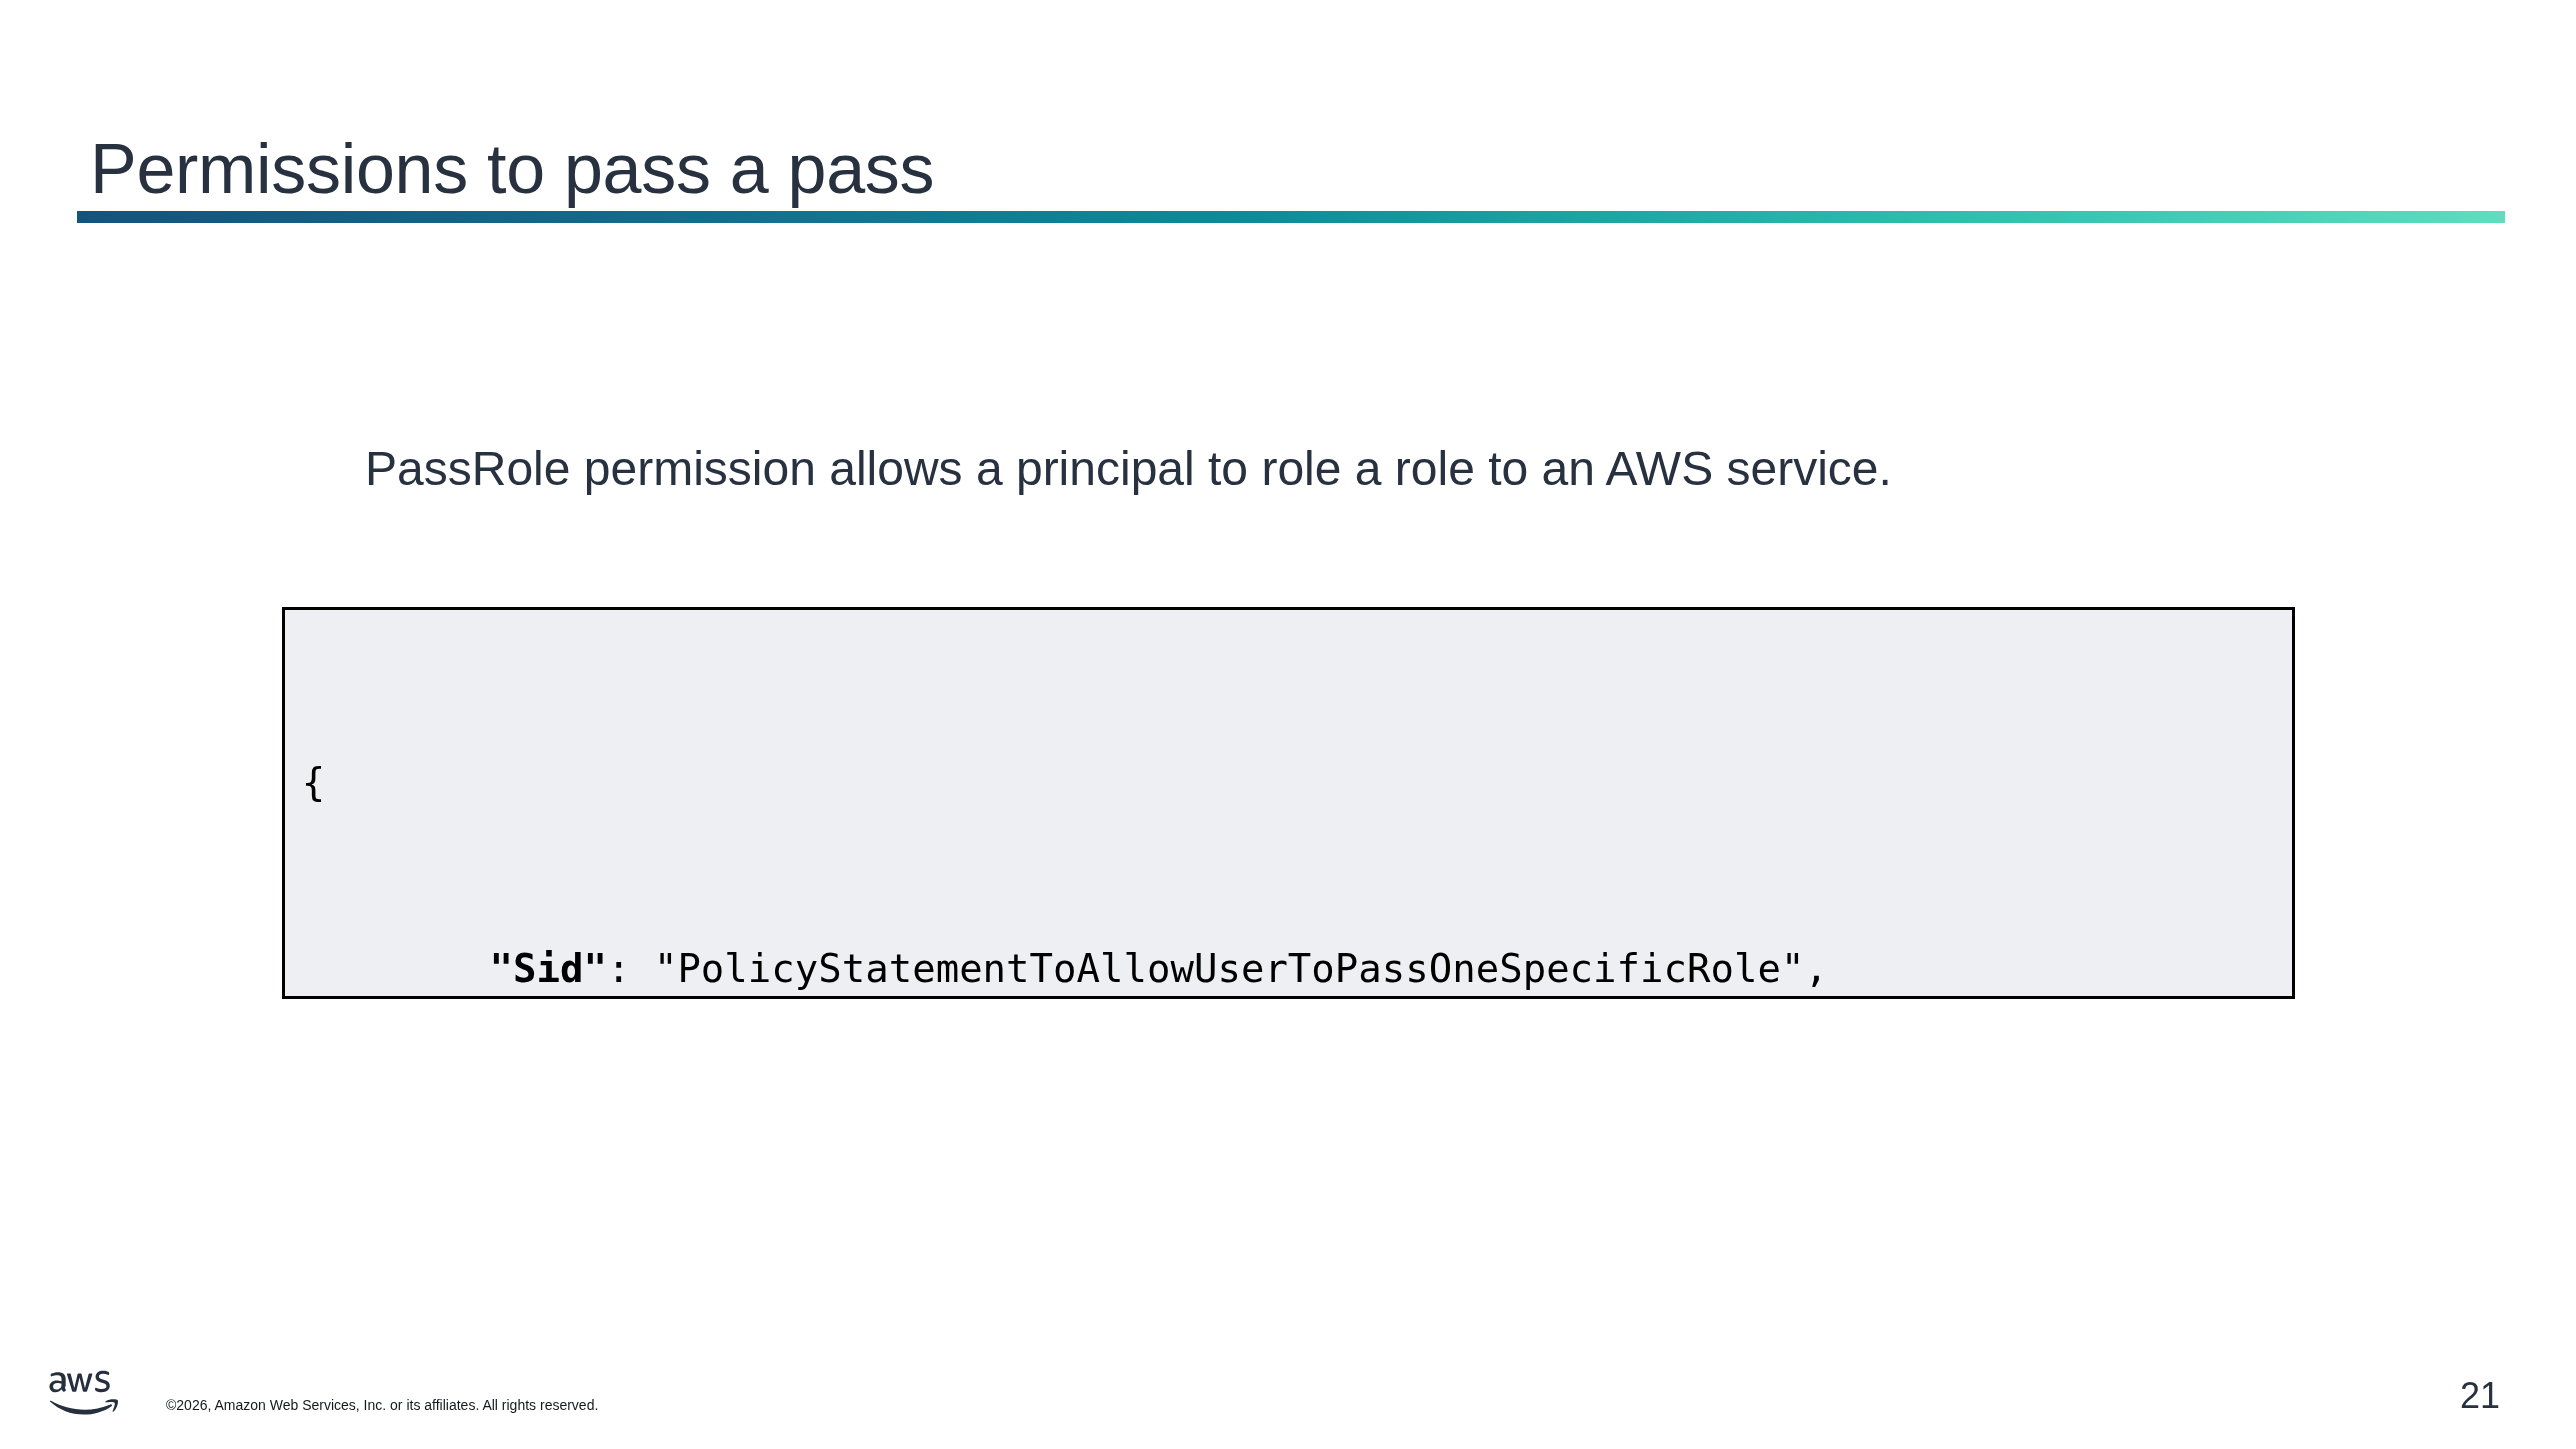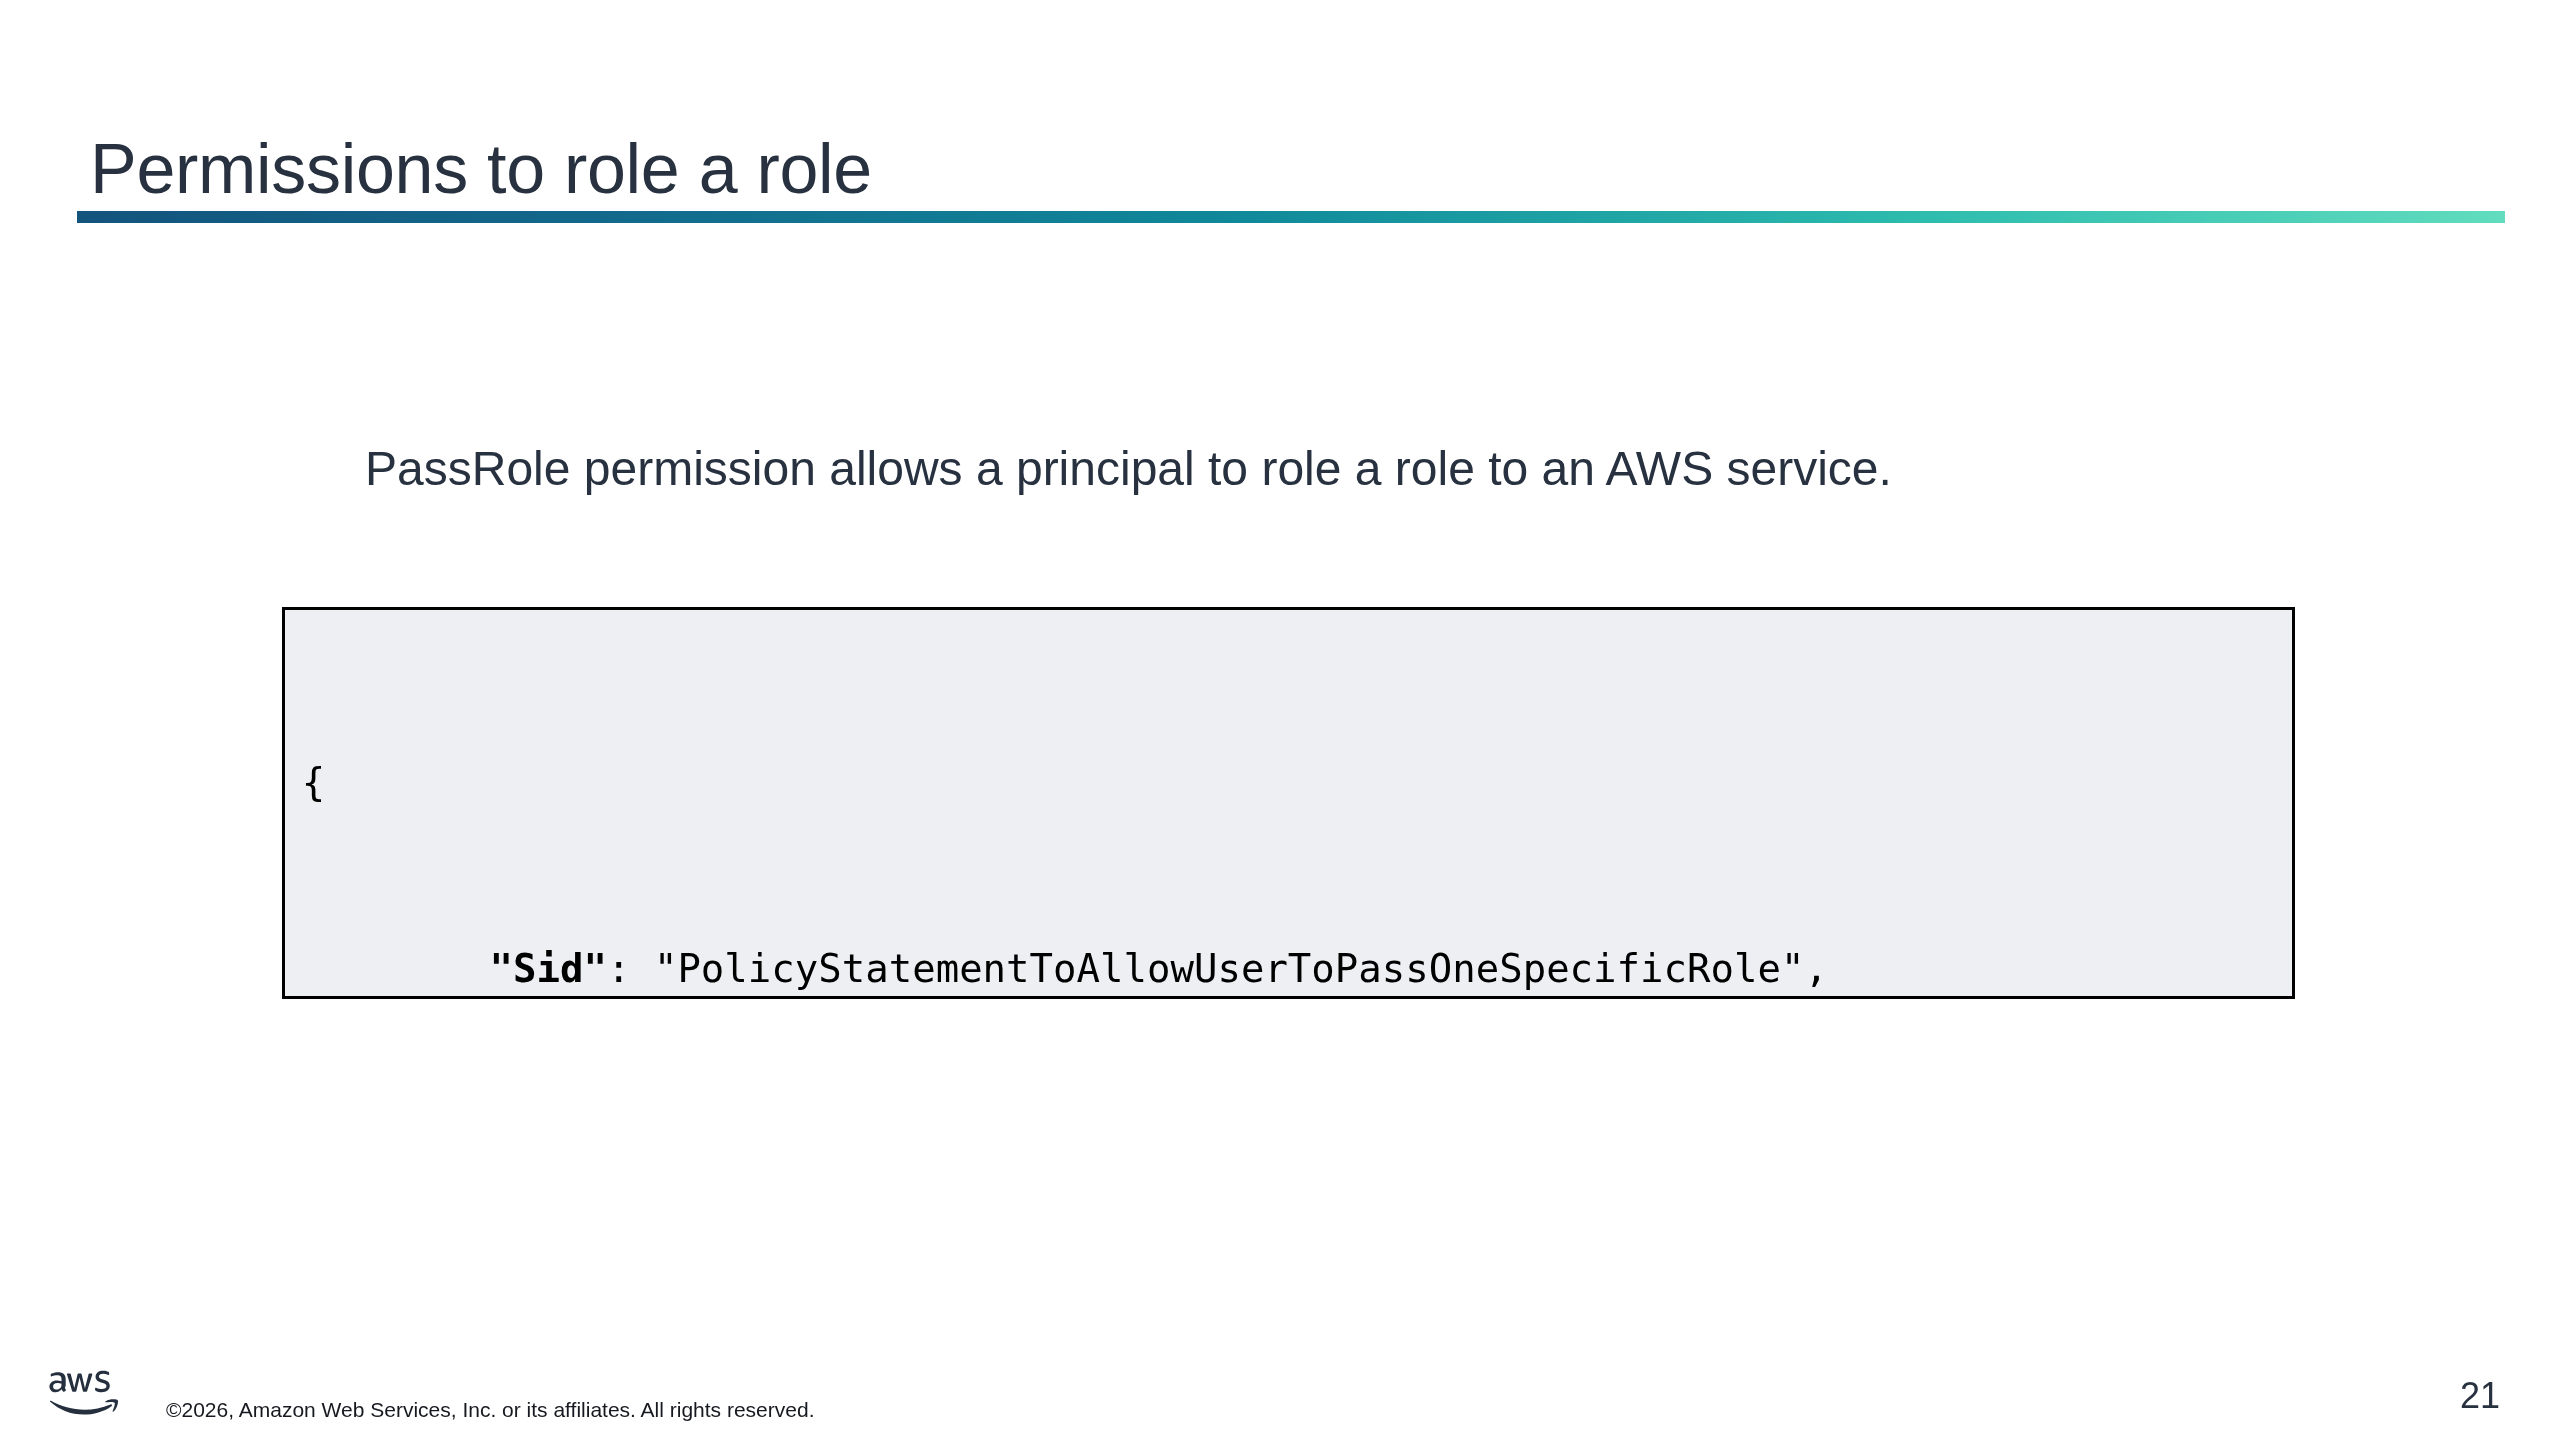--- a/index.html
+++ b/index.html
@@ -107,21 +107,21 @@
   .aws-logo svg {
     display: block;
     width: 100%;
     height: 100%;
   }
 
   .copyright {
     position: absolute;
     left: 166px;
     top: 1397px;
-    font-size: 21px;
+    font-size: 14px;
     line-height: 1.2;
     font-weight: 400;
     color: #16191f;
     white-space: nowrap;
   }
 
   .page-number {
     position: absolute;
     left: 2460px;
     top: 1376px;
@@ -131,21 +131,21 @@
     color: #27313f;
     text-align: left;
     white-space: nowrap;
   }
 </style>
 </head>
 <body>
 
 <div class="slide">
 
-  <h1 class="slide-title">Permissions to role a role</h1>
+  <h1 class="slide-title">Permissions to pass a pass</h1>
 
   <div class="title-rule"></div>
 
   <p class="subtitle">PassRole permission allows a principal to role a role to an AWS service.</p>
 
   <div class="code-block">
     <div class="code-inner">
       <div class="code-line"><span class="code-key"></span><span class="code-rest">{</span></div>
       <div class="code-line"><span class="code-key">        "Sid"</span><span class="code-rest">: "PolicyStatementToAllowUserToPassOneSpecificRole",</span></div>
       

